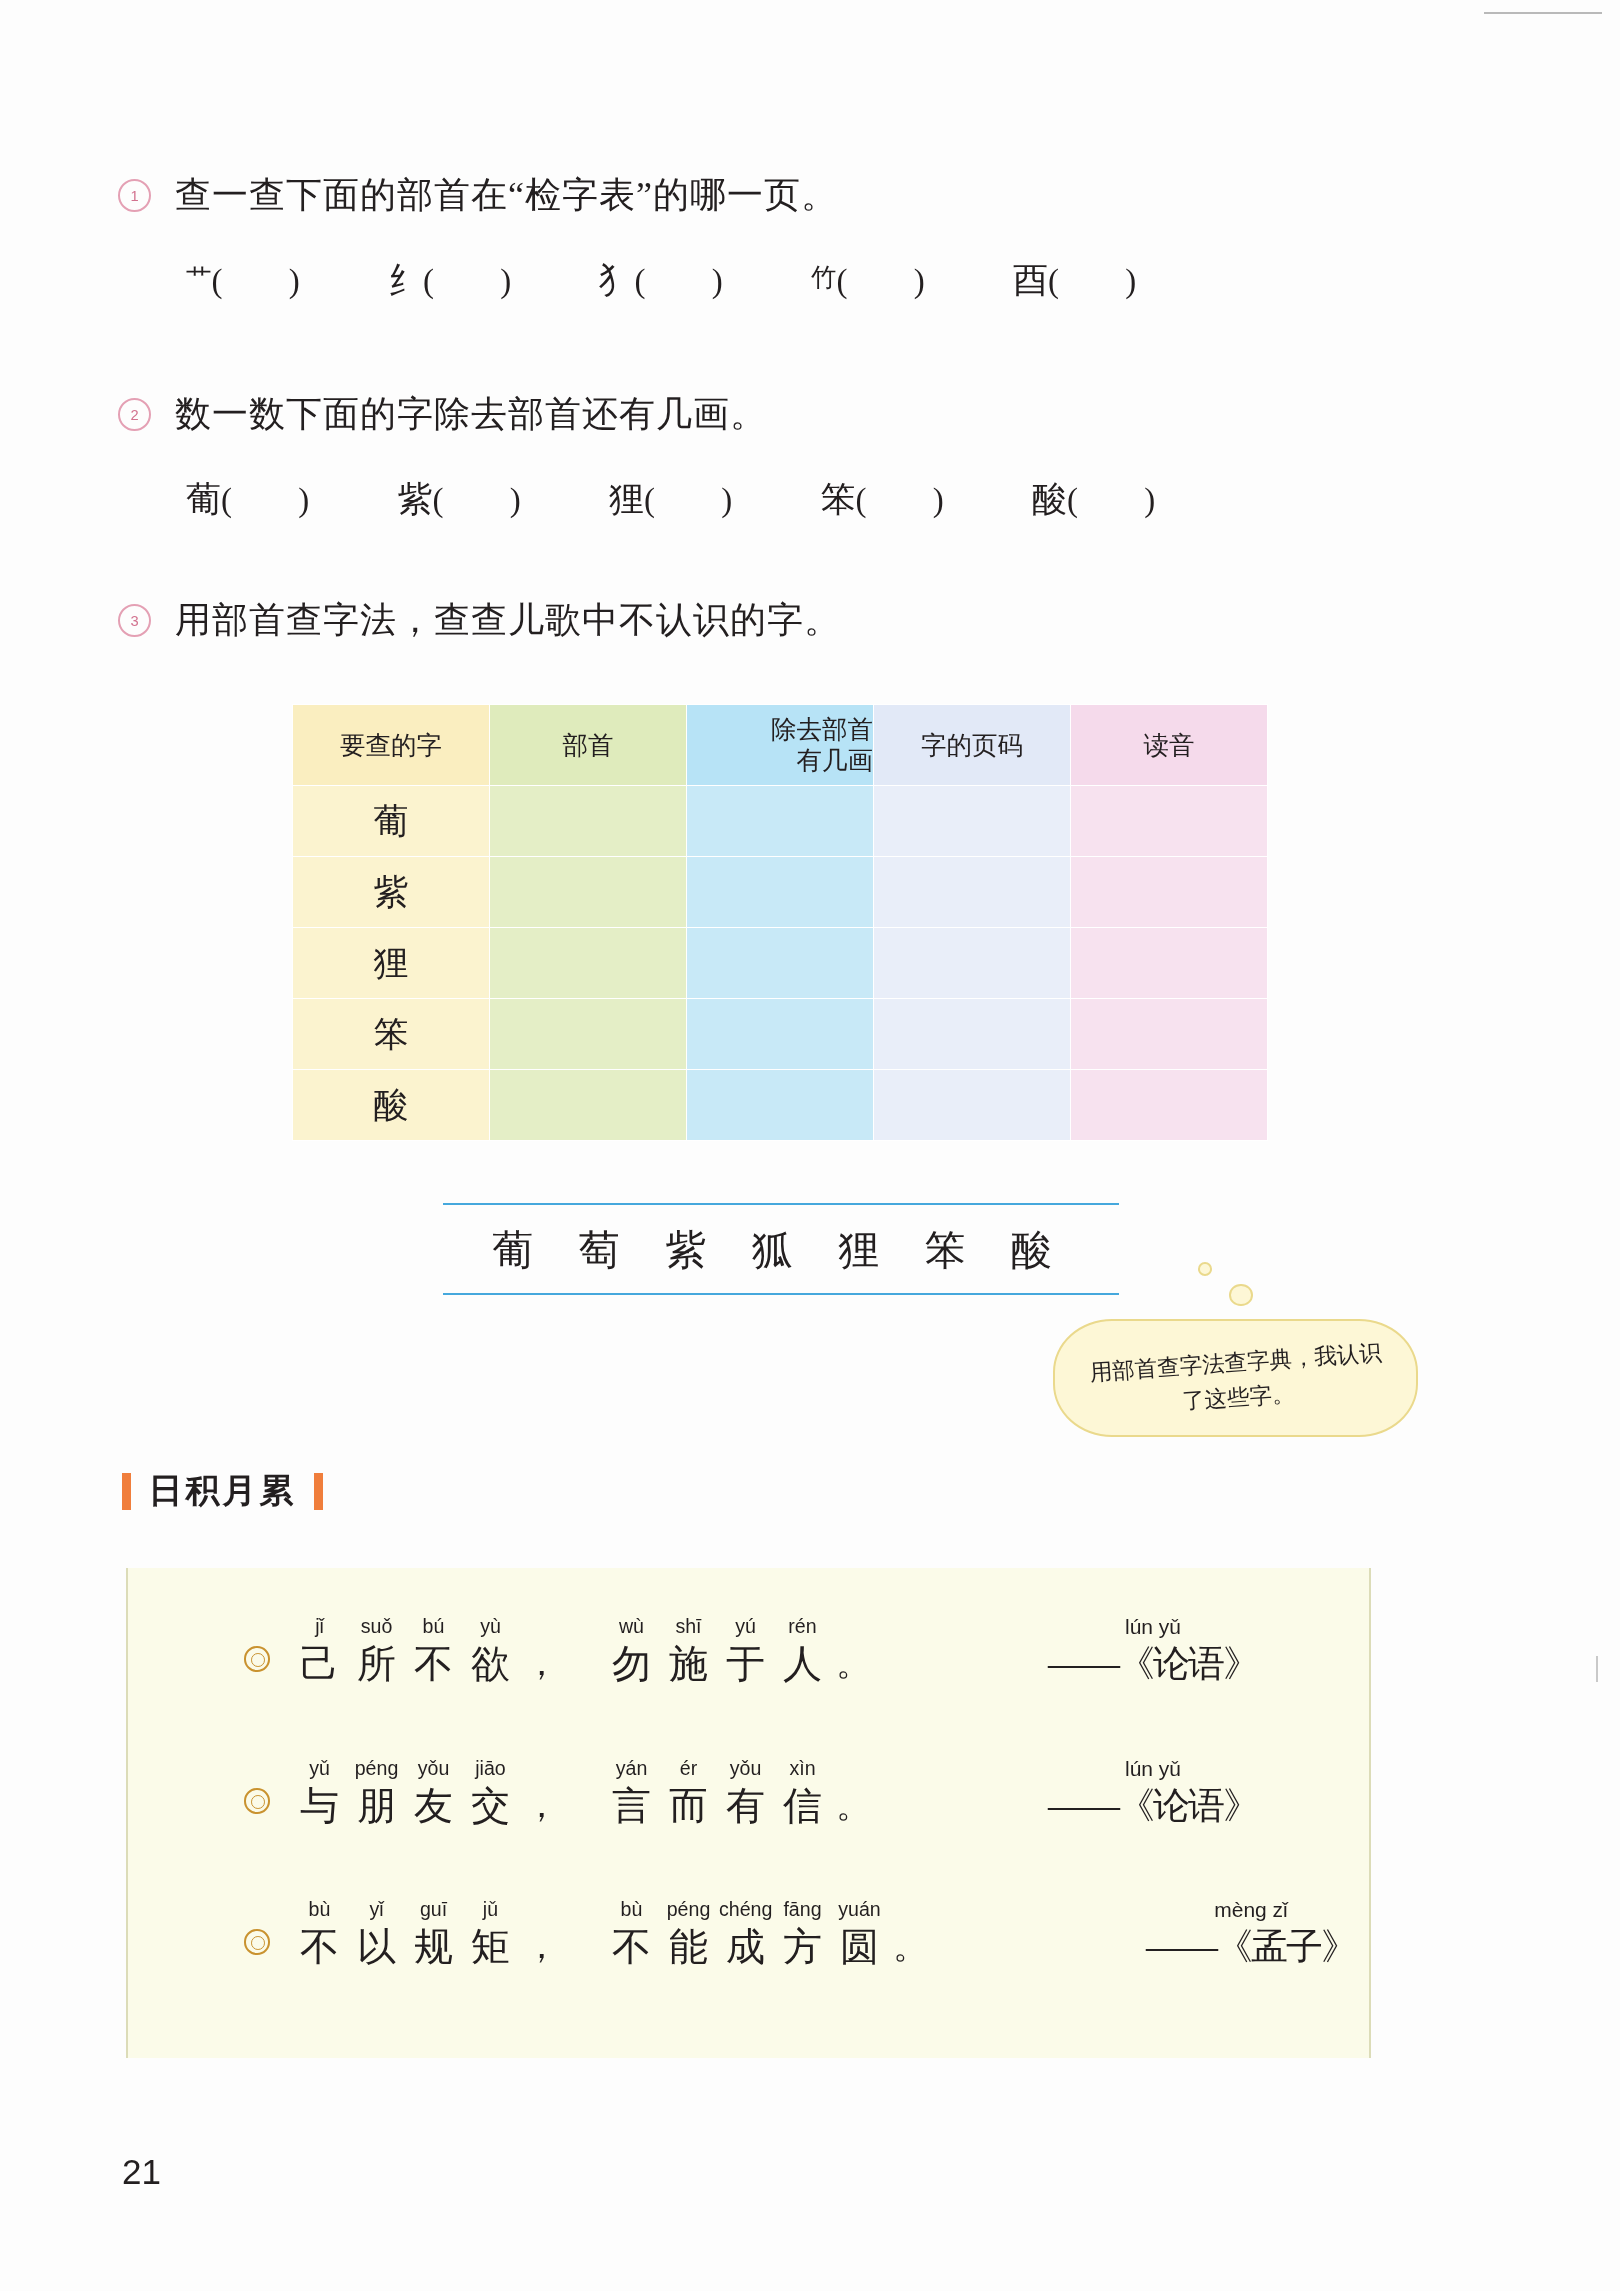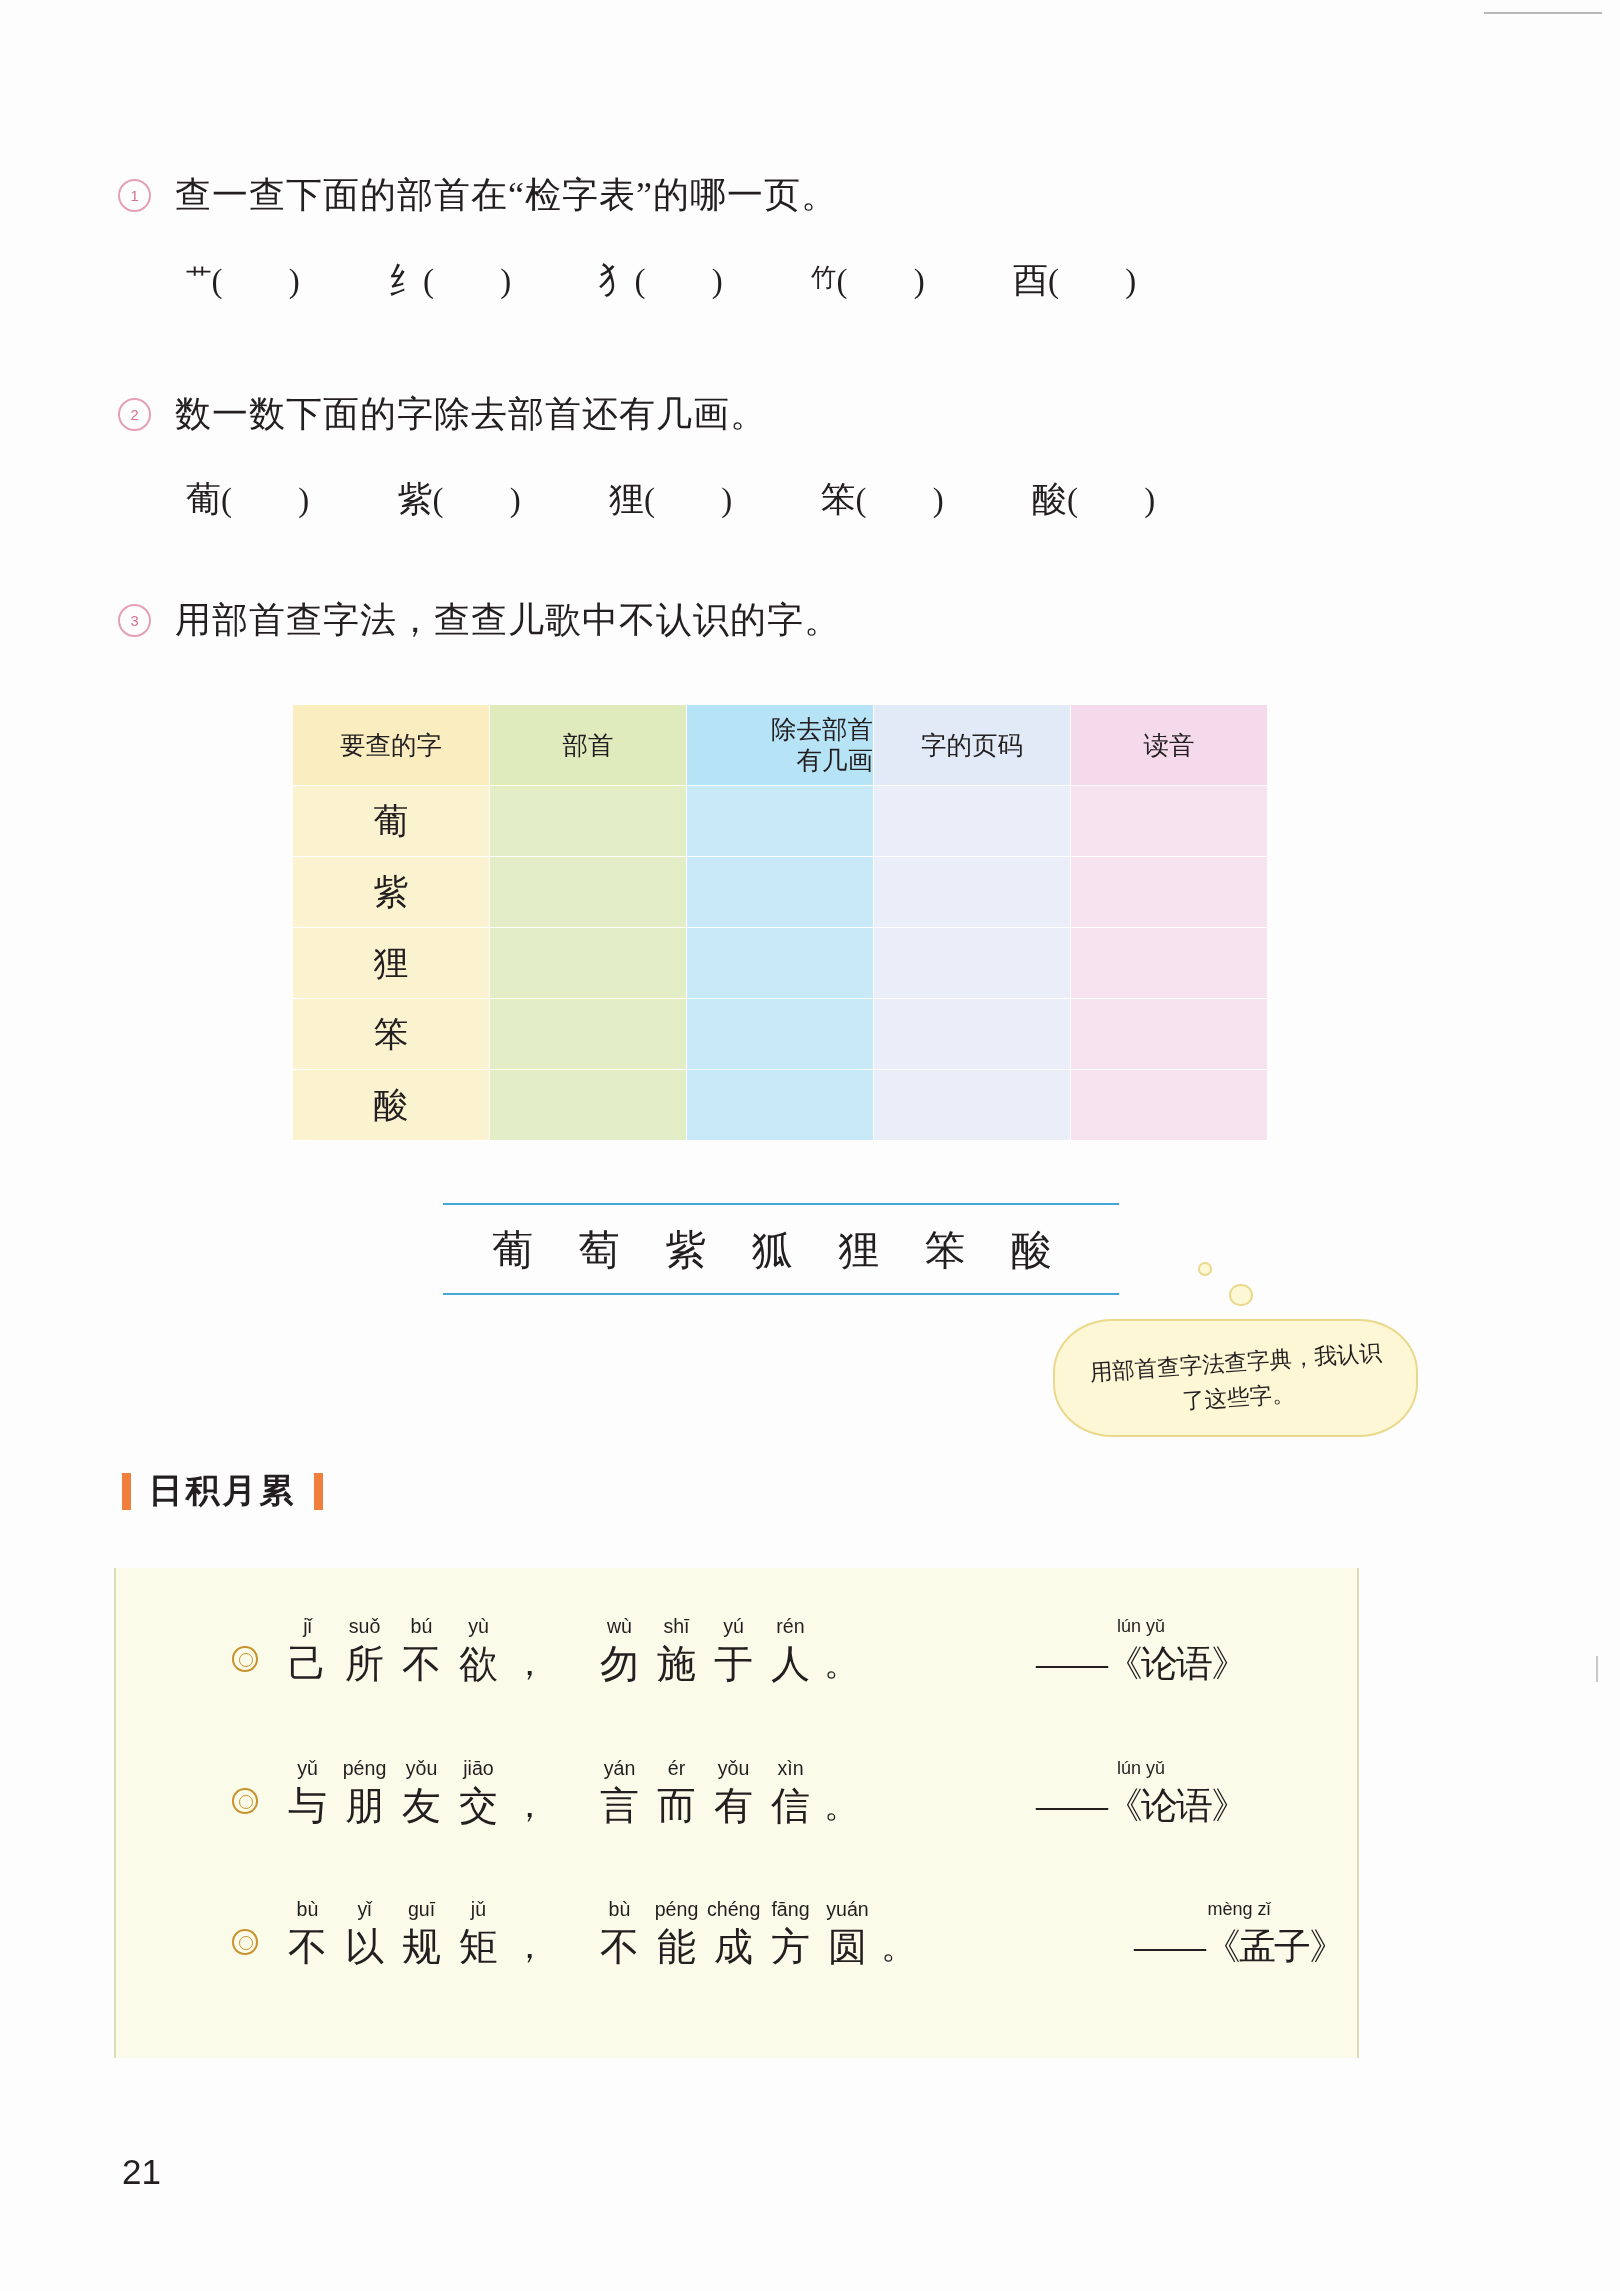--- a/index.html
+++ b/index.html
@@ -201,21 +201,21 @@
     font-family: "Liberation Sans", sans-serif;
     font-weight: bold;
     letter-spacing: 2.9px;
     padding: 0 13.7px;
     vertical-align: 2px;
   }
 
   
   .panel {
     position: absolute;
-    left: 114px;
+    left: 126px;
     top: 1568px;
     width: 1245px;
     height: 490px;
     background: #fbfbe9;
   }
   .panel .side {
     position: absolute;
     top: 0;
     width: 2px;
     height: 490px;
@@ -279,21 +279,21 @@
 
   .src {
     position: absolute;
     top: 19.6px;
     white-space: nowrap;
     text-align: center;
   }
   .src .py {
     display: block;
     font-family: "Liberation Sans", sans-serif;
-    font-size: 18px;
+    font-size: 21px;
     line-height: 23.5px;
     height: 23.5px;
   }
   .src .ch {
     display: block;
     font-size: 37px;
     line-height: 51px;
     white-space: nowrap;
   }
   .src .dash { letter-spacing: -2px; }

